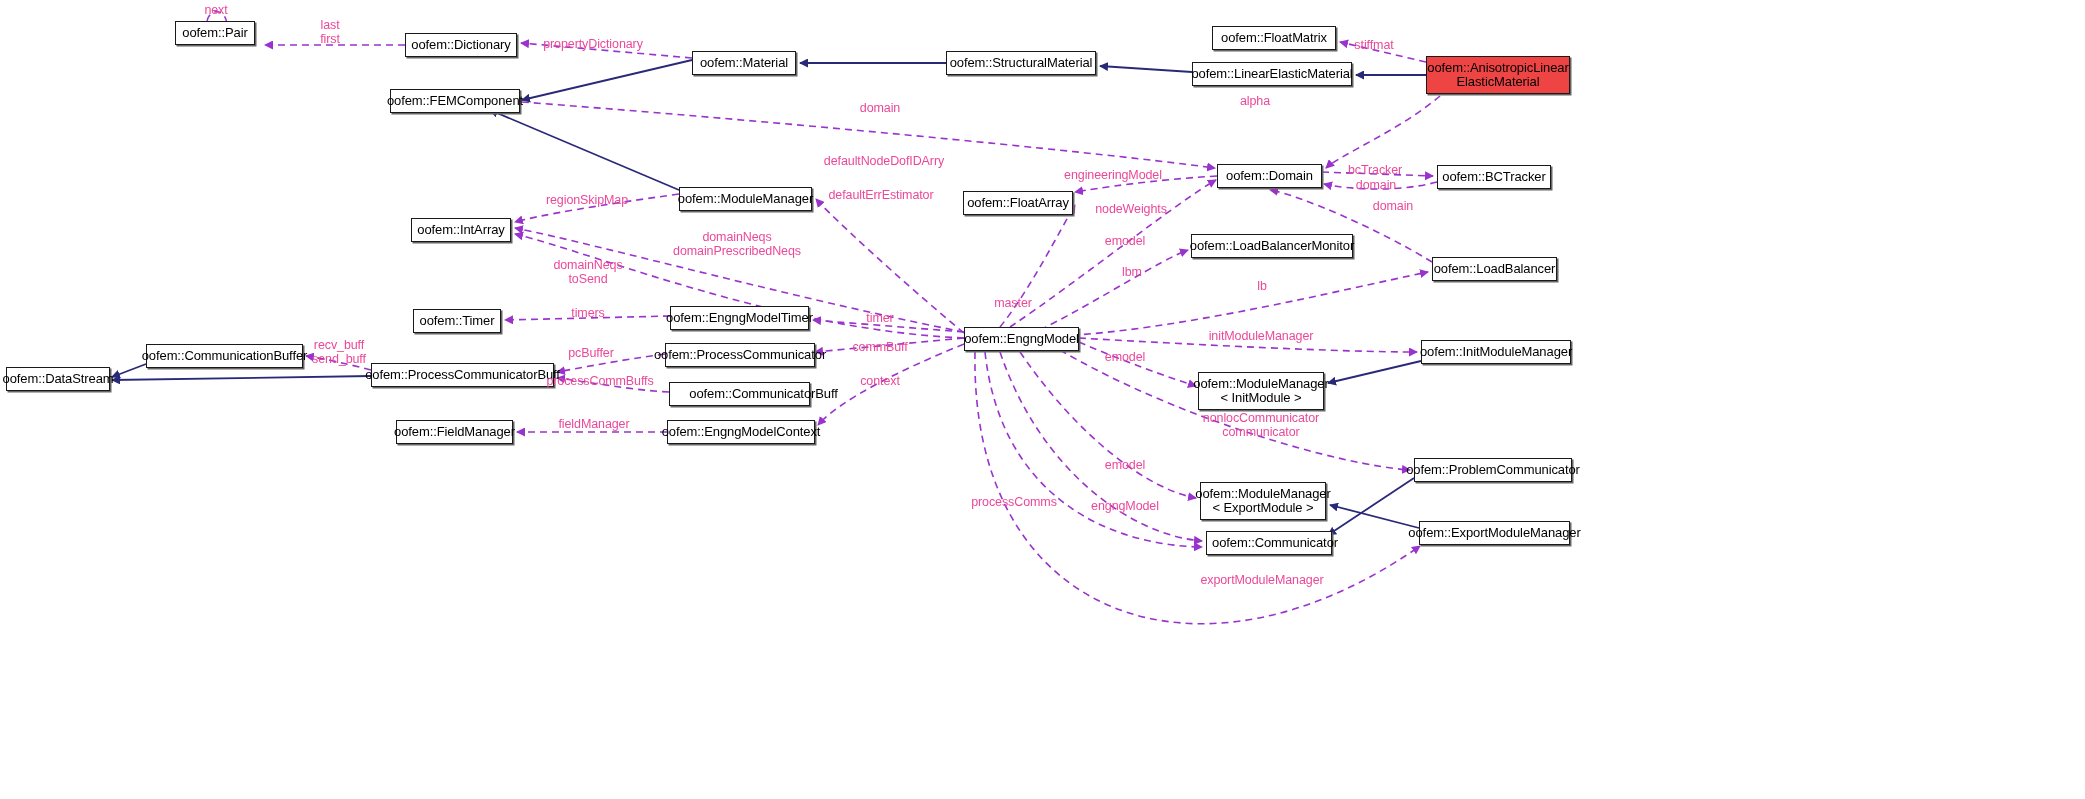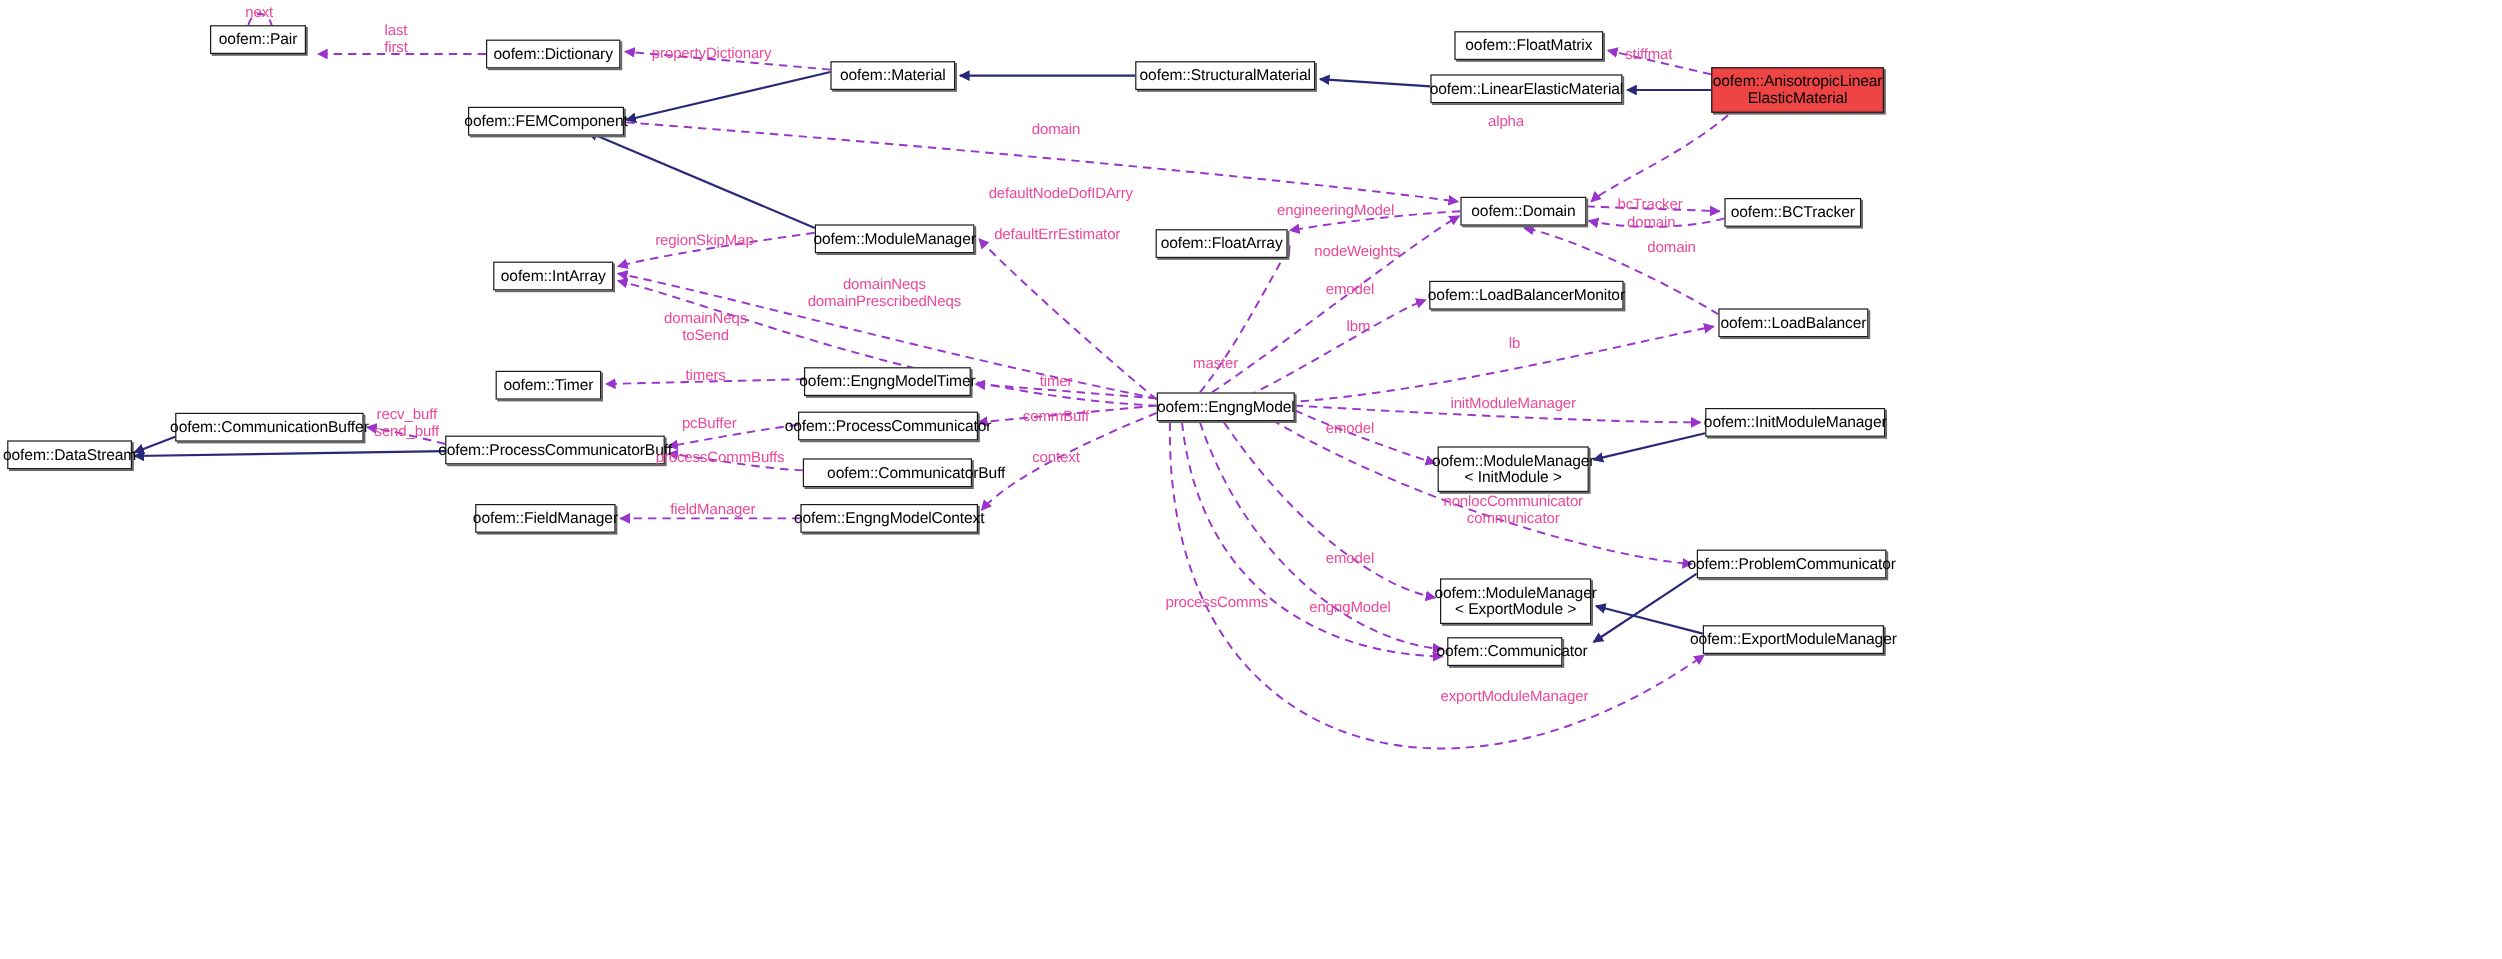--- a/index.html
+++ b/index.html
@@ -143,21 +143,21 @@
       <div class="node" style="left: 146px; top: 344px; width: 157px; height: 24px;">oofem::CommunicationBuffer</div>
       <div class="node" style="left: 6px; top: 367px; width: 104px; height: 24px;">oofem::DataStream</div>
       <div class="node" style="left: 371px; top: 363px; width: 183px; height: 24px;">oofem::ProcessCommunicatorBuff</div>
       <div class="node" style="left: 665px; top: 343px; width: 150px; height: 24px;">oofem::ProcessCommunicator</div>
       <div class="node" style="left: 669px; top: 382px; width: 141px; height: 24px; padding-left: 48px;">oofem::CommunicatorBuff</div>
       <div class="node" style="left: 396px; top: 420px; width: 117px; height: 24px;">oofem::FieldManager</div>
       <div class="node" style="left: 667px; top: 420px; width: 148px; height: 24px;">oofem::EngngModelContext</div>
       <div class="node" style="left: 1414px; top: 458px; width: 158px; height: 24px;">oofem::ProblemCommunicator</div>
       <div class="node" style="left: 1200px; top: 482px; width: 126px; height: 38px;">oofem::ModuleManager
 &lt; ExportModule &gt;</div>
-      <div class="node" style="left: 1206px; top: 531px; width: 96px; height: 24px; padding-left: 12px;">oofem::Communicator</div>
+      <div class="node" style="left: 1206px; top: 531px; width: 126px; height: 24px; padding-left: 12px;">oofem::Communicator</div>
       <div class="node" style="left: 1419px; top: 521px; width: 151px; height: 24px;">oofem::ExportModuleManager</div>
     </div>
   <div id="label-container">
       <div class="edge-label" style="left: 216px; top: 10px;">next</div>
       <div class="edge-label" style="left: 330px; top: 32px;">last
 first</div>
       <div class="edge-label" style="left: 593px; top: 44px;">propertyDictionary</div>
       <div class="edge-label" style="left: 1374px; top: 45px;">stiffmat</div>
       <div class="edge-label" style="left: 1255px; top: 101px;">alpha</div>
       <div class="edge-label" style="left: 880px; top: 108px;">domain</div>

